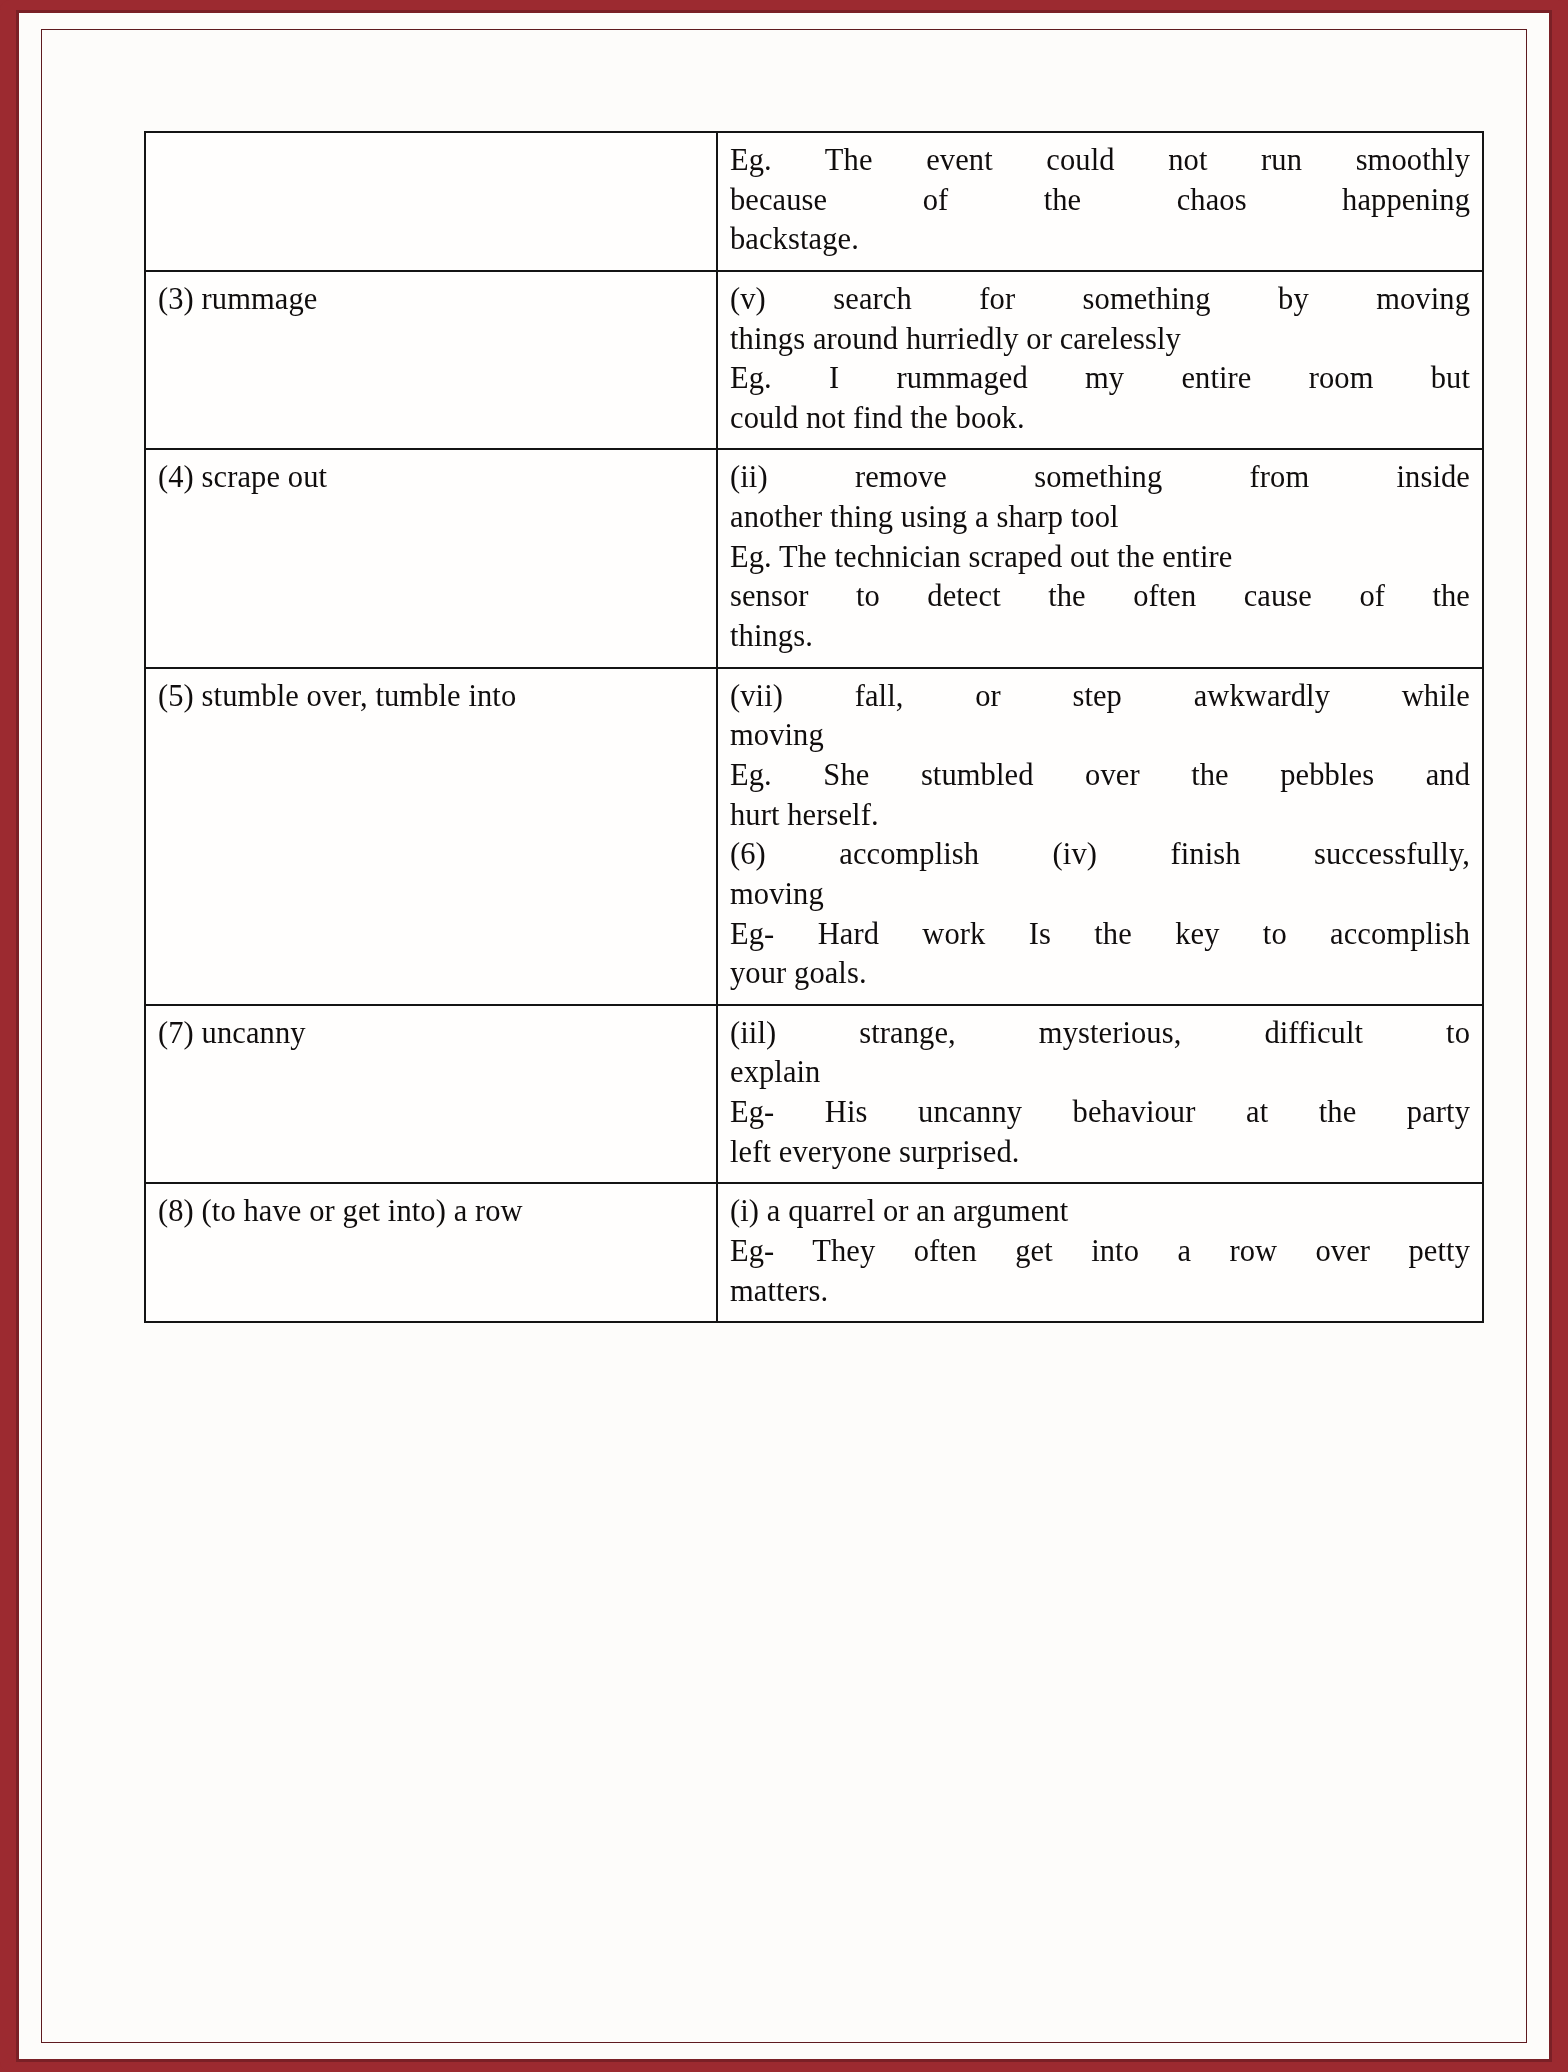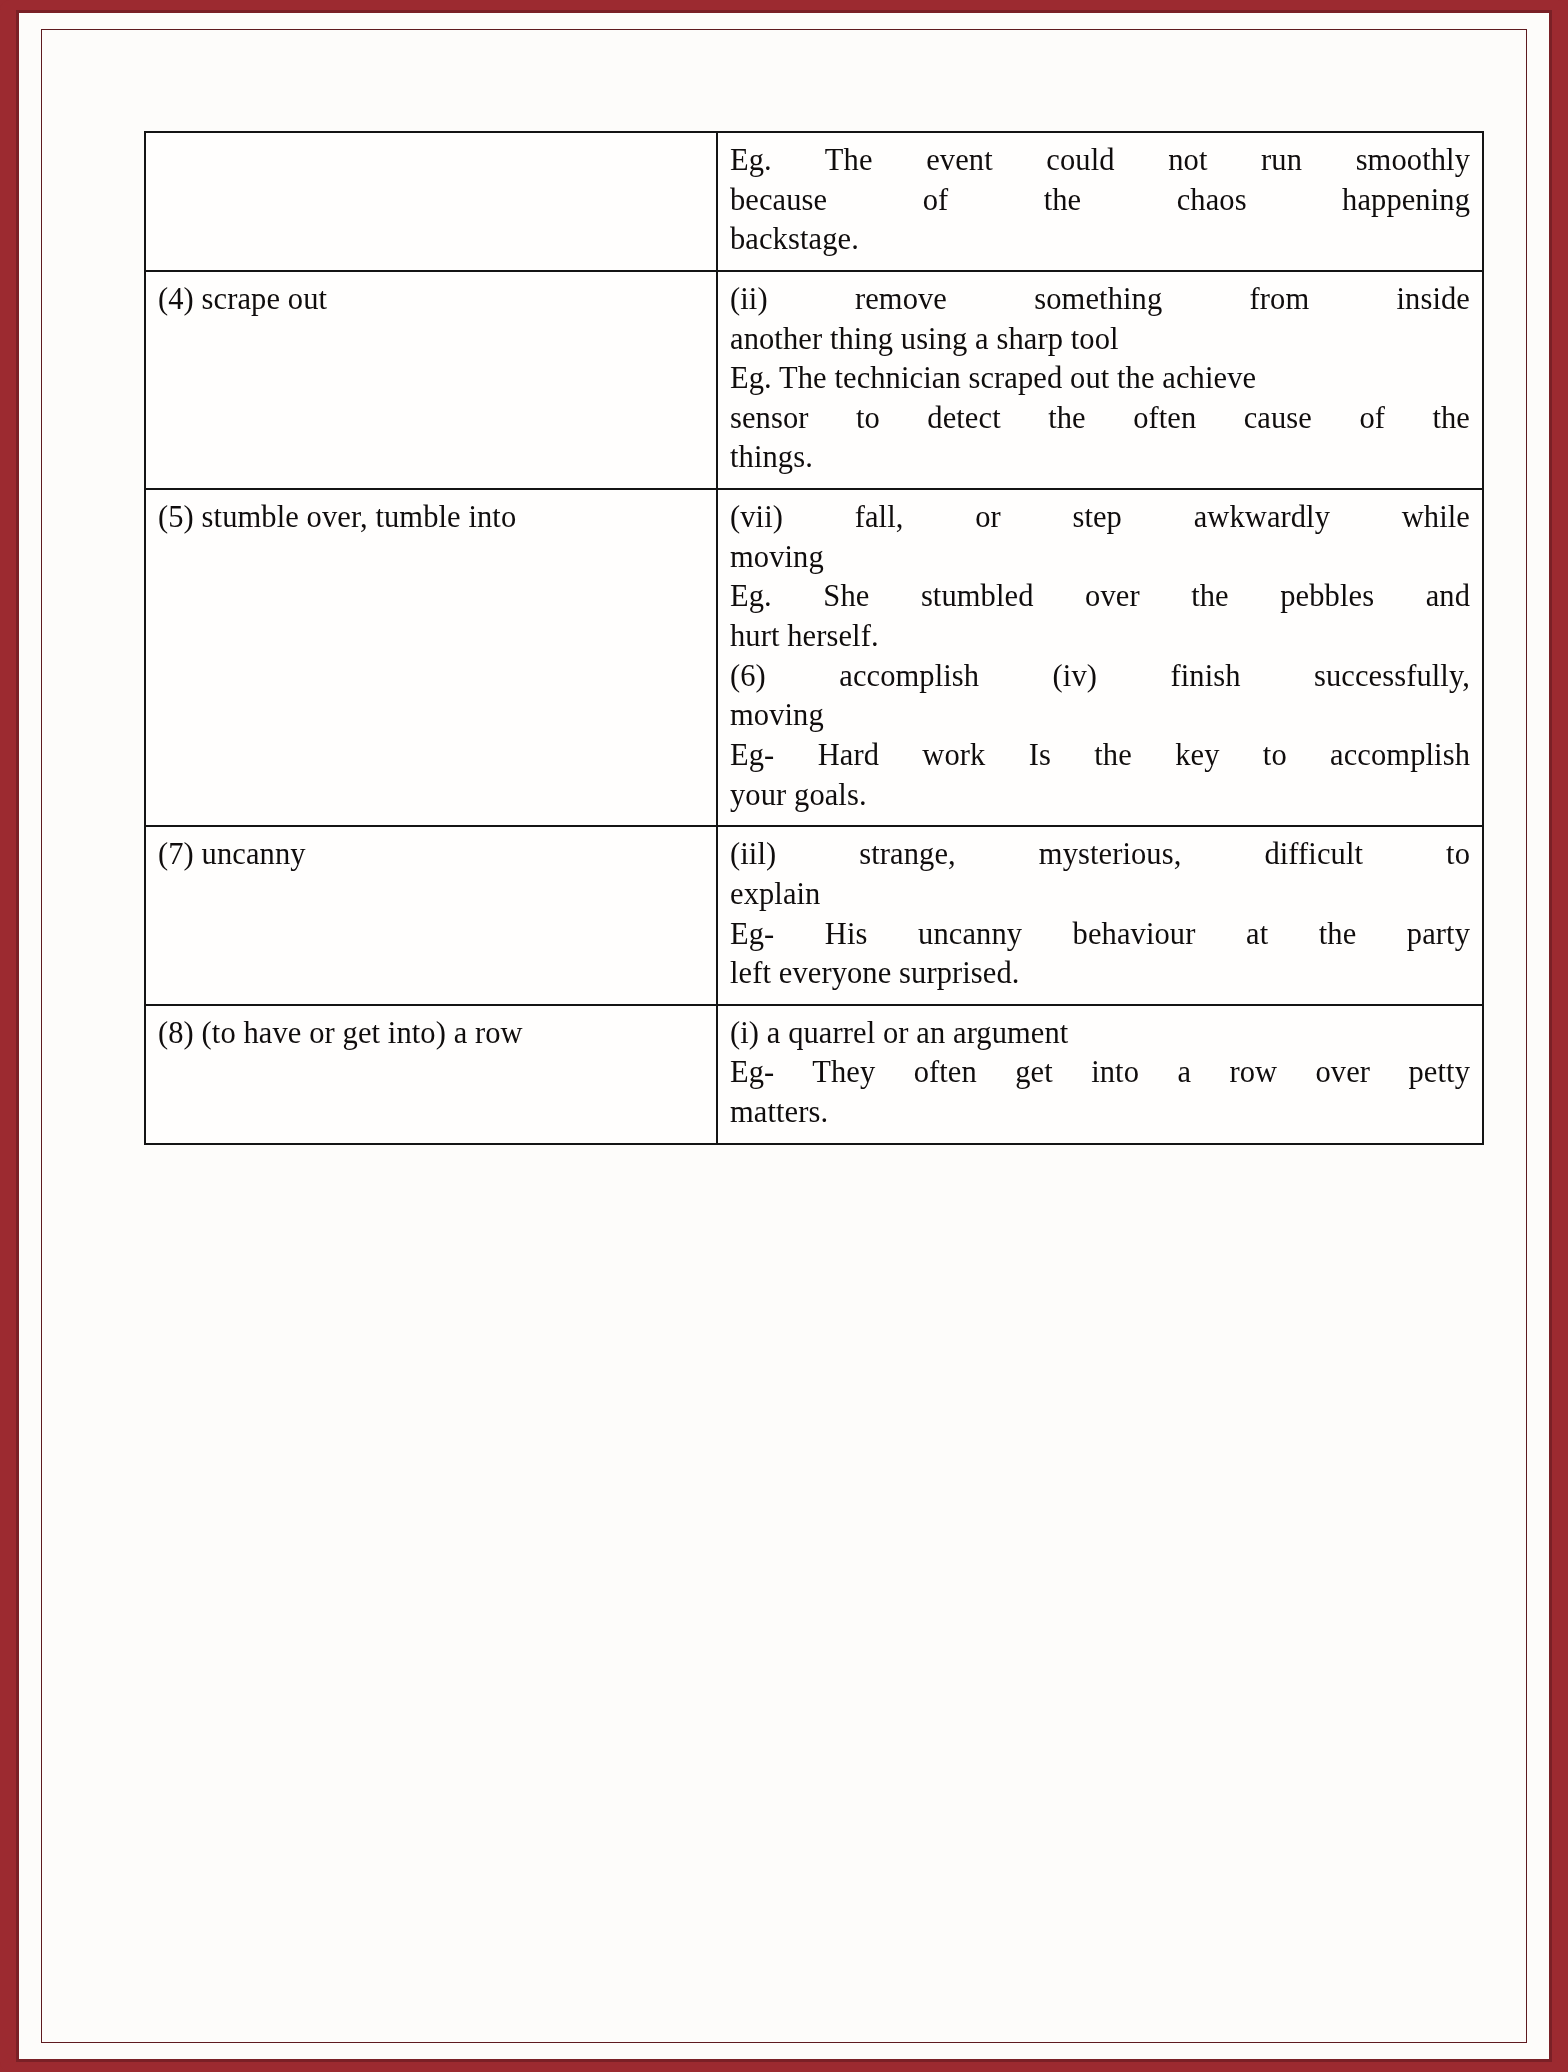--- a/index.html
+++ b/index.html
@@ -110,30 +110,43 @@
               </td>
               <td class="col-def pad-bottom-lg">
                 <span class="def-block">
                   <span class="def-line stretch">Eg. The event could not run smoothly</span>
                   <span class="def-line stretch">because of the chaos happening</span>
                   <span class="def-line">backstage.</span>
                 </span>
               </td>
             </tr>
 
+            <tr>
+              <td class="col-term">
+                <span class="term-text">(3) rummage</span>
+              </td>
+              <td class="col-def">
+                <span class="def-block">
+                  <span class="def-line stretch">(v) search for something by moving</span>
+                  <span class="def-line">things around hurriedly or carelessly</span>
+                  <span class="def-line stretch">Eg. I rummaged my entire room but</span>
+                  <span class="def-line">could not find the book.</span>
+                </span>
+              </td>
+            </tr>
 
             <tr>
               <td class="col-term pad-bottom-md">
                 <span class="term-text">(4) scrape out</span>
               </td>
               <td class="col-def pad-bottom-md">
                 <span class="def-block">
                   <span class="def-line stretch">(ii) remove something from inside</span>
                   <span class="def-line">another thing using a sharp tool</span>
-                  <span class="def-line">Eg. The technician scraped out the achieve</span>
+                  <span class="def-line">Eg. The technician scraped out the entire</span>
                   <span class="def-line stretch">sensor to detect the often cause of the</span>
                   <span class="def-line">things.</span>
                 </span>
               </td>
             </tr>
 
             <tr>
               <td class="col-term">
                 <span class="term-text">(5) stumble over, tumble into</span>
               </td>

